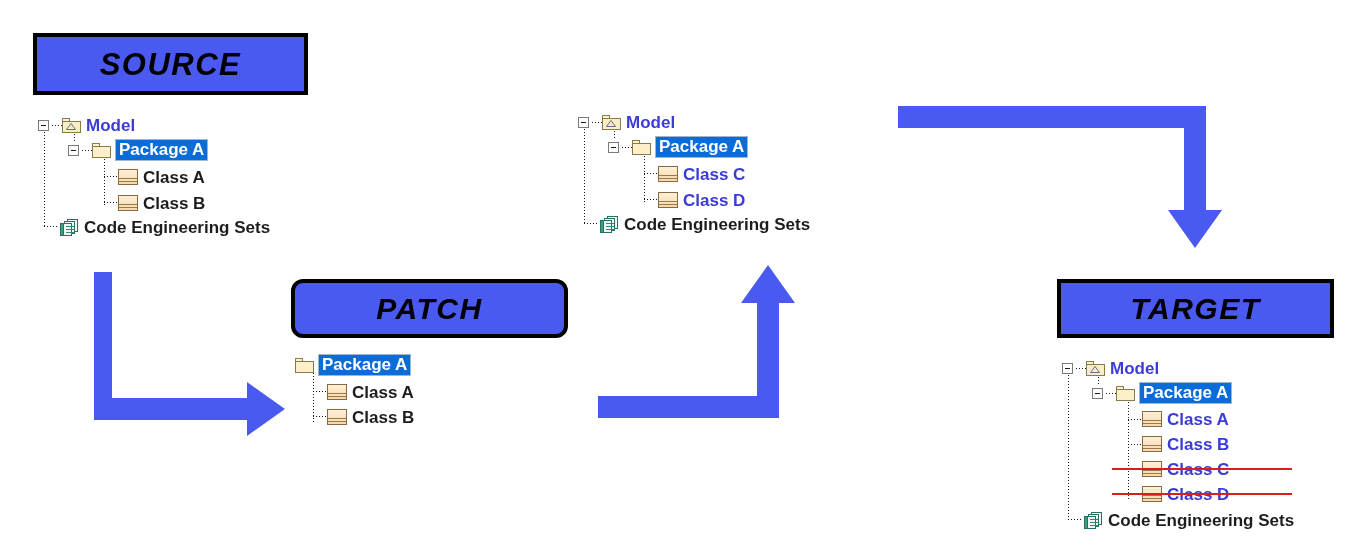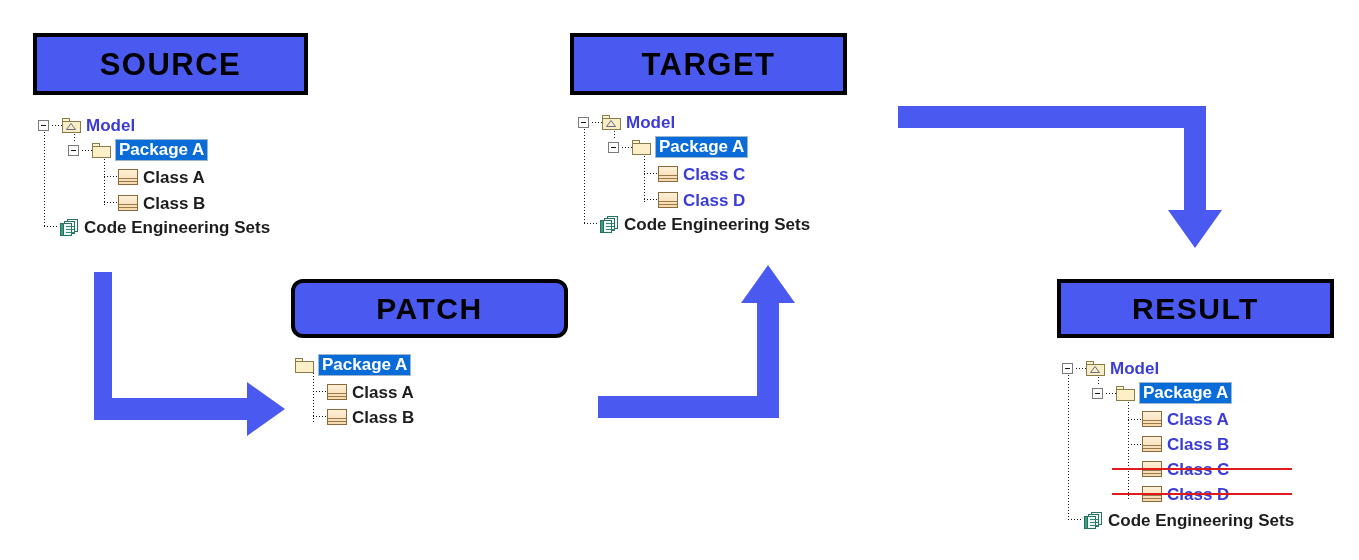--- a/index.html
+++ b/index.html
@@ -13,20 +13,21 @@
   
   .banner{
     position:absolute;
     background:#4a5af0;
     border:4px solid #000000;
     box-sizing:border-box;
     display:flex;align-items:center;justify-content:center;
     font-weight:bold;
     color:#000000;
     letter-spacing:1.5px;
+    font-style:italic;
   }
   .banner span{display:block;line-height:1;}
 
   
   .tree{position:absolute;font-size:17px;}
   .node{position:absolute;display:flex;align-items:center;white-space:nowrap;height:22px;}
   .node .lbl{line-height:1;margin-left:5px;font-weight:bold;}
   .lbl.blue{color:#3b3bd6;}
   .lbl.dark{color:#1d1d1d;}
   .lbl.sel{
@@ -171,23 +172,20 @@
         <div class="bars" style="left:6px;top:7px;">
             <i></i>
             <i></i>
             <i></i>
           </div>
       </div>
       <div class="lbl dark">Code Engineering Sets</div>
     </div>
   </div>
 
-  <div class="banner" style="left:570px;top:33px;width:277px;height:62px;font-size:31px;">
-    <span>TARGET</span>
-  </div>
 
   <div class="tree" style="left:573px;top:109px;width:300px;height:140px;">
     <div class="vline" style="left:11px;top:14px;height:100px;"></div>
     <div class="hline" style="left:11px;top:114px;width:14px;"></div>
     <div class="vline" style="left:41px;top:19px;height:12px;"></div>
     <div class="vline" style="left:71px;top:44px;height:50px;"></div>
     <div class="hline" style="left:71px;top:64px;width:14px;"></div>
     <div class="hline" style="left:71px;top:90px;width:14px;"></div>
     <div class="hline" style="left:19px;top:13px;width:10px;"></div>
     <div class="hline" style="left:49px;top:38px;width:10px;"></div>
@@ -261,21 +259,21 @@
       <div class="lbl dark">Class A</div>
     </div>
 
     <div class="node" style="left:32px;top:54px;">
       <div class="clsico"></div>
       <div class="lbl dark">Class B</div>
     </div>
   </div>
 
   <div class="banner" style="left:1057px;top:279px;width:277px;height:59px;font-size:30px;">
-    <span>RESULT</span>
+    <span>TARGET</span>
   </div>
 
   <div class="tree" style="left:1057px;top:355px;width:300px;height:190px;">
     <div class="vline" style="left:11px;top:14px;height:150px;"></div>
     <div class="hline" style="left:11px;top:164px;width:14px;"></div>
     <div class="vline" style="left:41px;top:19px;height:12px;"></div>
     <div class="vline" style="left:71px;top:44px;height:100px;"></div>
     <div class="hline" style="left:71px;top:64px;width:14px;"></div>
     <div class="hline" style="left:71px;top:89px;width:14px;"></div>
     <div class="hline" style="left:71px;top:114px;width:14px;"></div>

